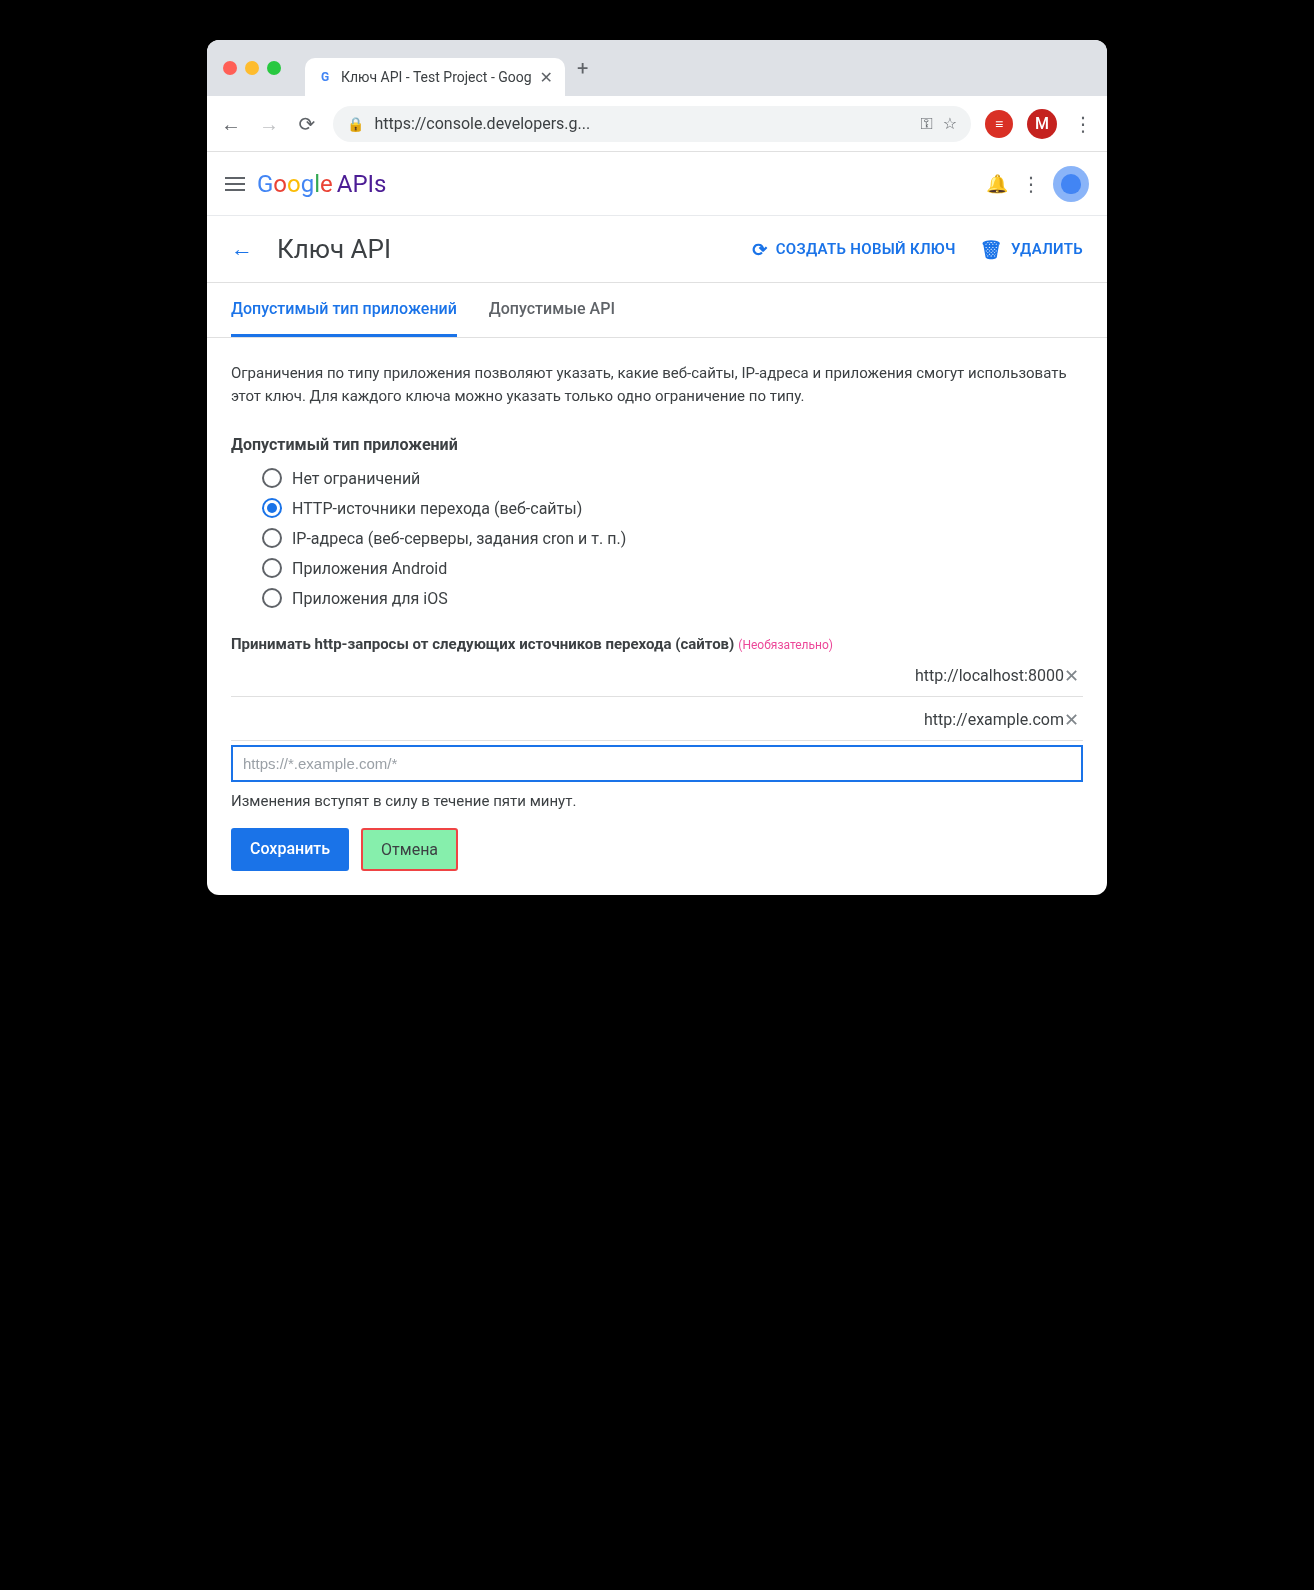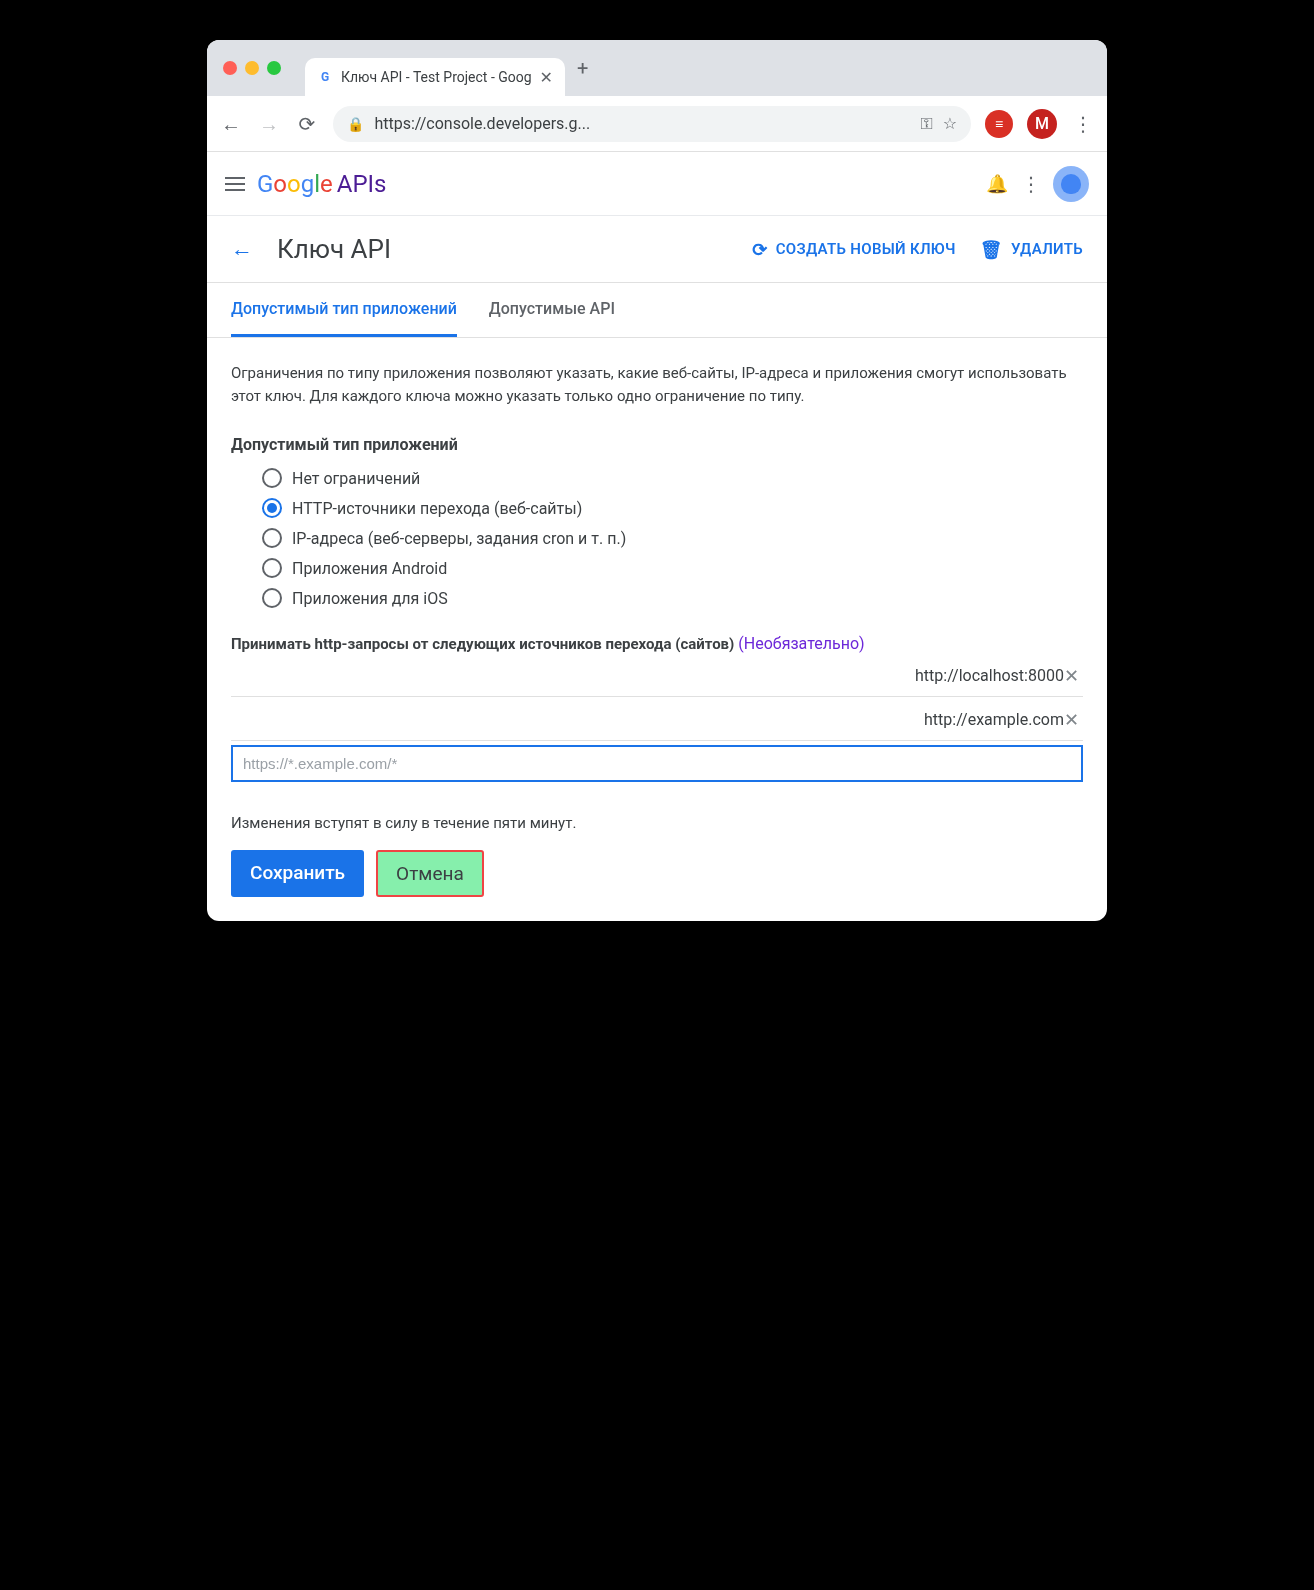--- a/index.html
+++ b/index.html
@@ -152,47 +152,47 @@
   .radio-group { display:flex; flex-direction:column; gap:10px; margin-bottom:26px; }
   .radio-row { display:flex; align-items:center; gap:10px; cursor:pointer; font-size:16px;margin-left:31px; }
   .radio {
     width:20px; height:20px; border:2px solid #5f6368; border-radius:50%;
     display:flex; align-items:center; justify-content:center;
   }
   .radio.checked { border-color:#1a73e8; }
   .radio.checked::after { content:""; width:10px; height:10px; background:#1a73e8; border-radius:50%; }
 
   .sub-title { font-size:15px; font-weight:700; display:inline; }
-  .optional { color:#6d28d9; font-weight:400; font-size:16px; }
+  .optional { color:#ec4899; font-weight:400; font-size:12px; }
   .sub-desc { font-size:14px; line-height:1.5; color:#3c4043; margin:6px 0 12px; }
 
   .ref-list { display:flex; flex-direction:column; }
   .ref-row {
     display:flex; align-items:center; justify-content:flex-end;
     border-bottom:1px solid #e0e0e0;
     padding: 12px 4px 10px 6px;
     font-size:16px;
   }
   .ref-x { color:#80868b; font-size:18px; cursor:pointer; }
   .ref-input {
     width:100%;
     border:2px solid #1a73e8;
     padding: 8px 10px;
     font-size:15px;
     outline:none;
     margin-top:4px;
   }
   .ref-input::placeholder { color:#9aa0a6; }
 
-  .notice { font-size:15px; color:#3c4043; margin:32px 0 18px; }
+  .notice { font-size:15px; color:#3c4043; margin:10px 0 18px; }
 
   .btn-row { display:flex; gap:12px; }
   .btn {
     padding: 10px 18px;
-    font-size:19px;
+    font-size:16px;
     border-radius:3px;
     cursor:pointer;
     border:1px solid transparent;
   }
   .btn.primary { background:#1a73e8; color:#fff; font-weight:500; }
   .btn.secondary { background:#86efac; border:2px solid #ef4444; color:#3c4043; }
 </style>
 </head>
 <body>
 

